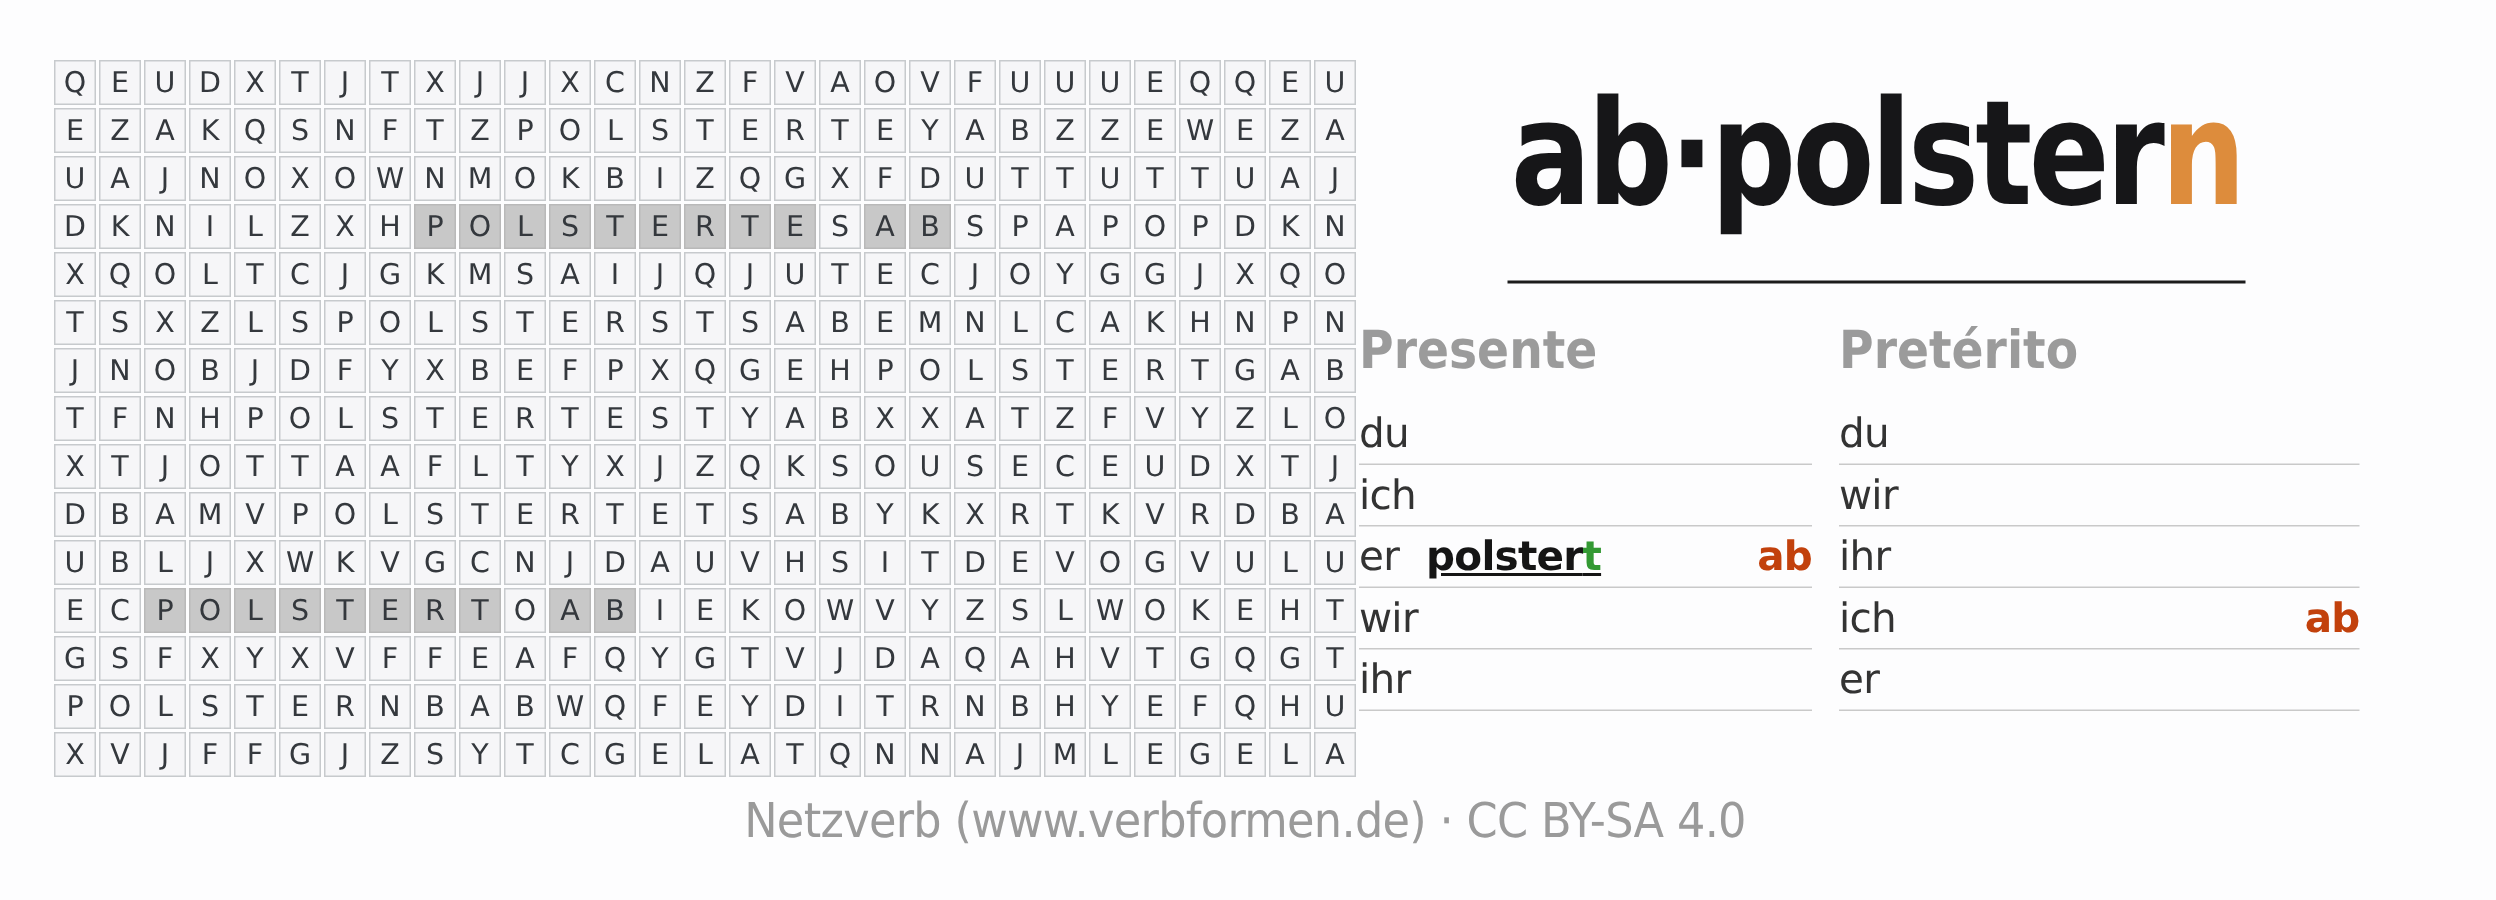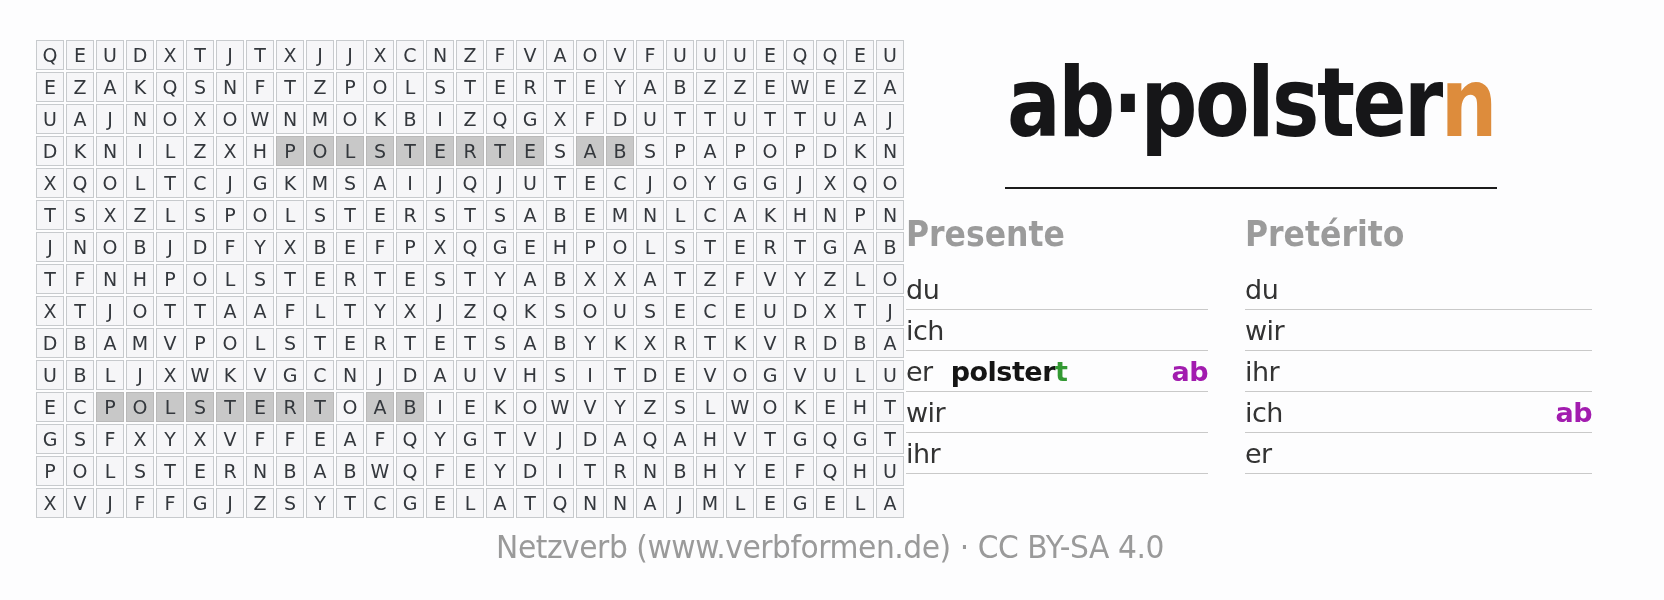--- a/index.html
+++ b/index.html
@@ -21,35 +21,35 @@
   .panel{position:absolute;left:906px;top:40px;width:690px;}
   .verb-title{
     height:125px;line-height:125px;text-align:center;white-space:nowrap;
     font-weight:bold;font-size:97px;color:#161618;letter-spacing:-3px;
     transform:scaleX(0.82);transform-origin:center;
   }
   .verb-title .ending{color:#DD8C3C;}
   .rule{width:492px;margin:22px auto 0;border-top:2px solid #1c1c1c;height:0;}
   .columns{margin-top:22px;display:flex;}
   .conj-col{width:302px;}
-  .conj-col + .conj-col{margin-left:37px;width:347px;}
+  .conj-col + .conj-col{margin-left:18px;width:347px;}
   .col-header{
     font-weight:bold;font-size:35px;color:#9b9b9b;height:46px;line-height:46px;
     transform:scaleX(0.9);transform-origin:left center;white-space:nowrap;
   }
   .conj-rows{margin-top:12px;}
   .conj-row{
     height:40px;border-bottom:1px solid #c9c9c9;
     display:flex;align-items:center;
     font-size:27px;color:#333;letter-spacing:-0.5px;white-space:nowrap;
   }
   .pronoun{margin-right:18px;text-align:right;}
-  .verb{font-weight:bold;color:#151515;}
+  .verb{font-weight:bold;color:#151515;text-decoration:underline;}
   .verb .suffix{color:#339933;}
-  .particle{margin-left:auto;font-weight:bold;color:#a21caf;}
+  .particle{margin-left:auto;font-weight:bold;color:#c2410c;}
   
   .credit{
     position:absolute;left:398px;top:528px;width:864px;text-align:center;
     font-size:32px;color:#9a9a9a;letter-spacing:-0.5px;white-space:nowrap;
     transform:scaleX(0.93);transform-origin:center top;
   }
 </style>
 </head>
 <body>
 

